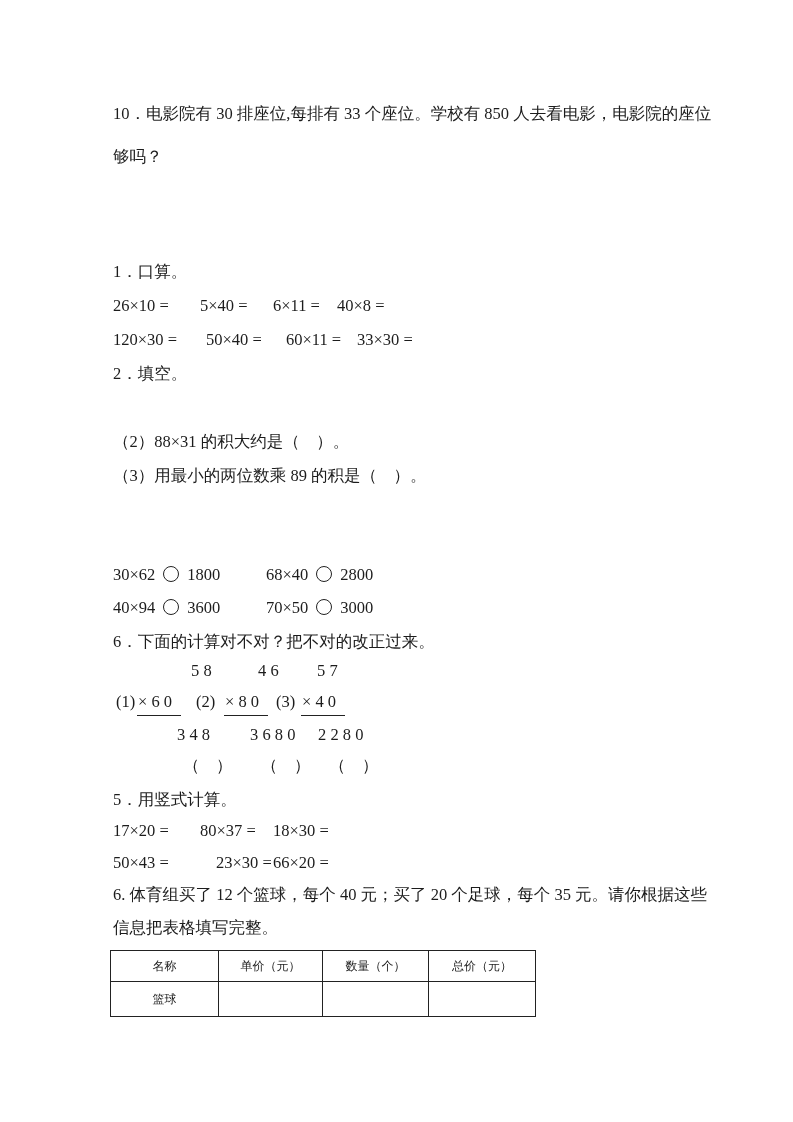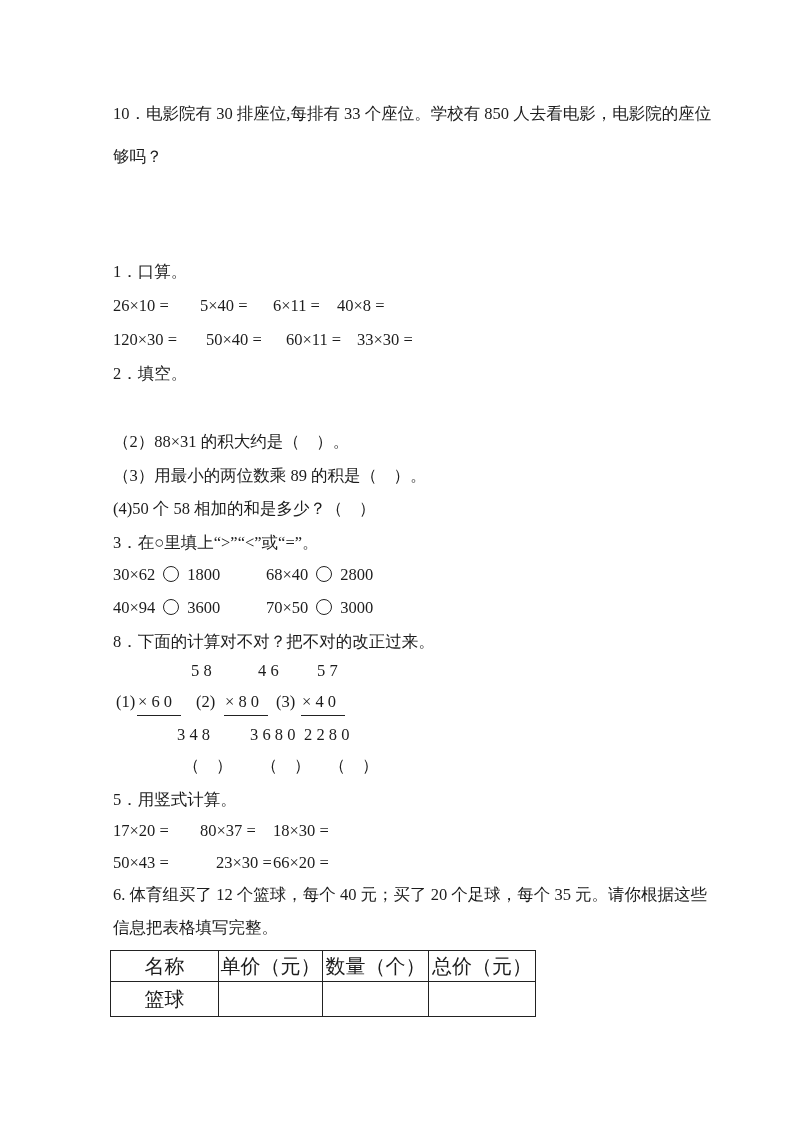--- a/index.html
+++ b/index.html
@@ -22,21 +22,21 @@
   }
   .mul{border-bottom:1.6px solid #222;padding:0 9px 2px 1px;}
   .circ{
     display:inline-block;width:14px;height:14px;
     border:1.6px solid #222;border-radius:50%;
     margin:0 8px;vertical-align:-2px;background:#fff;
   }
   table.price{
     position:absolute;top:950px;left:110px;
     border-collapse:collapse;table-layout:fixed;width:425px;
-    font-size:20px;color:#1c1c1c;
+    font-size:12px;color:#1c1c1c;
   }
   table.price th,table.price td{
     border:1.6px solid #222;text-align:center;
     font-weight:normal;padding:0;overflow:hidden;
   }
   tr.hdr{height:31px;}
   tr.bdy{height:35px;}
 </style>
 </head>
 <body>
@@ -53,41 +53,39 @@
   <span class="it" style="top:295px;left:273px">6×11 =</span>
   <span class="it" style="top:295px;left:337px">40×8 =</span>
   <span class="it" style="top:329px;left:113px">120×30 =</span>
   <span class="it" style="top:329px;left:206px">50×40 =</span>
   <span class="it" style="top:329px;left:286px">60×11 =</span>
   <span class="it" style="top:329px;left:357px">33×30 =</span>
 
   <div class="ln" style="top:363px">2．填空。</div>
   <div class="ln" style="top:431px">（2）88×31 的积大约是（　）。</div>
   <div class="ln" style="top:465px">（3）用最小的两位数乘 89 的积是（　）。</div>
-  <div class="ln" style="top:498px">(4)50 个 58 相加的和是多少？（　）</div>
 
-  <div class="ln" style="top:532px">3．在○里填上“&gt;”“&lt;”或“=”。</div>
   <span class="it" style="top:564px;left:113px"><span>30×62</span><span class="circ"></span><span>1800</span></span>
   <span class="it" style="top:564px;left:266px"><span>68×40</span><span class="circ"></span><span>2800</span></span>
   <span class="it" style="top:597px;left:113px"><span>40×94</span><span class="circ"></span><span>3600</span></span>
   <span class="it" style="top:597px;left:266px"><span>70×50</span><span class="circ"></span><span>3000</span></span>
 
-  <div class="ln" style="top:631px">8．下面的计算对不对？把不对的改正过来。</div>
+  <div class="ln" style="top:631px">6．下面的计算对不对？把不对的改正过来。</div>
   <span class="it" style="top:660px;left:191px">5 8</span>
   <span class="it" style="top:660px;left:258px">4 6</span>
   <span class="it" style="top:660px;left:317px">5 7</span>
   <span class="it" style="top:691px;left:116px">(1)</span>
   <span class="it mul" style="top:691px;left:137px">× 6 0</span>
   <span class="it" style="top:691px;left:196px">(2)</span>
   <span class="it mul" style="top:691px;left:224px">× 8 0</span>
   <span class="it" style="top:691px;left:276px">(3)</span>
   <span class="it mul" style="top:691px;left:301px">× 4 0</span>
   <span class="it" style="top:724px;left:177px">3 4 8</span>
   <span class="it" style="top:724px;left:250px">3 6 8 0</span>
-  <span class="it" style="top:724px;left:304px">2 2 8 0</span>
+  <span class="it" style="top:724px;left:318px">2 2 8 0</span>
   <span class="it" style="top:755px;left:183px">（　）</span>
   <span class="it" style="top:755px;left:261px">（　）</span>
   <span class="it" style="top:755px;left:329px">（　）</span>
 
   <div class="ln" style="top:789px">5．用竖式计算。</div>
   <span class="it" style="top:820px;left:113px">17×20 =</span>
   <span class="it" style="top:820px;left:200px">80×37 =</span>
   <span class="it" style="top:820px;left:273px">18×30 =</span>
   <span class="it" style="top:852px;left:113px">50×43 =</span>
   <span class="it" style="top:852px;left:216px">23×30 =</span>

